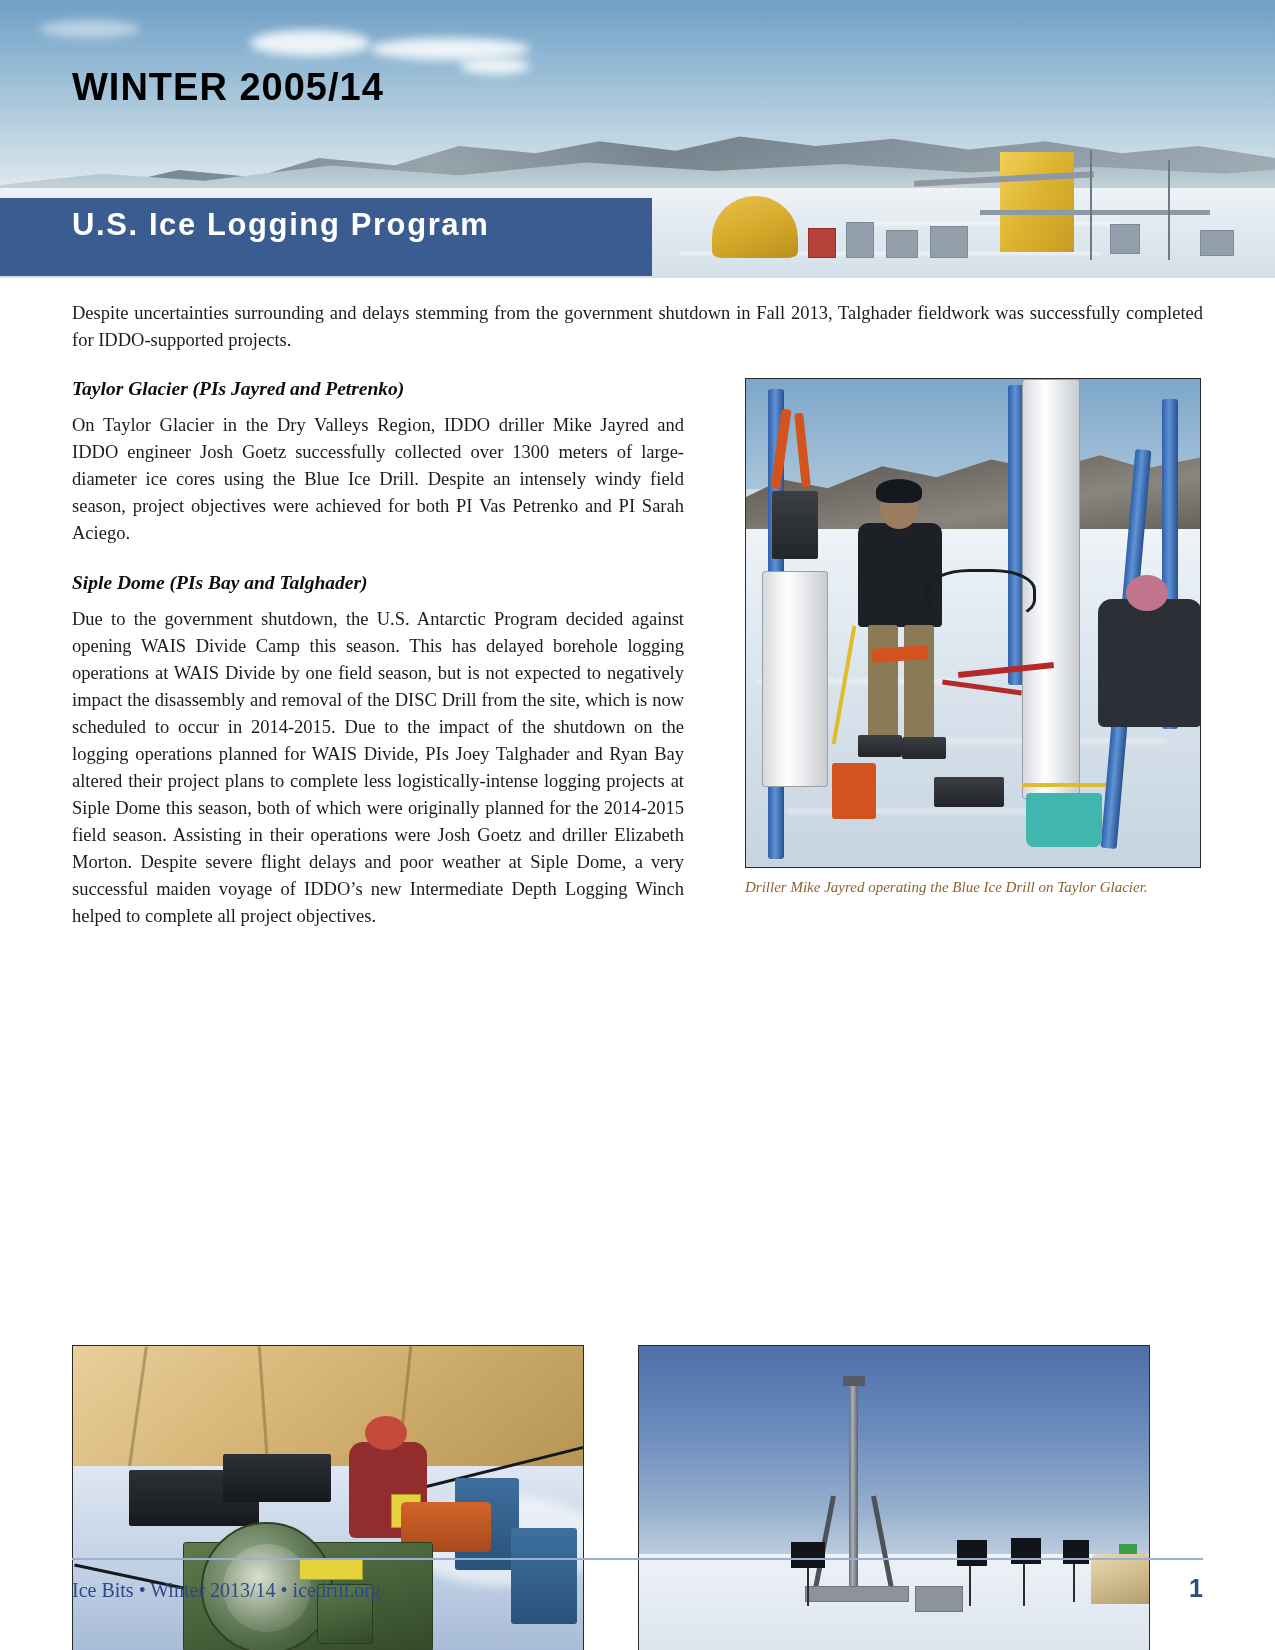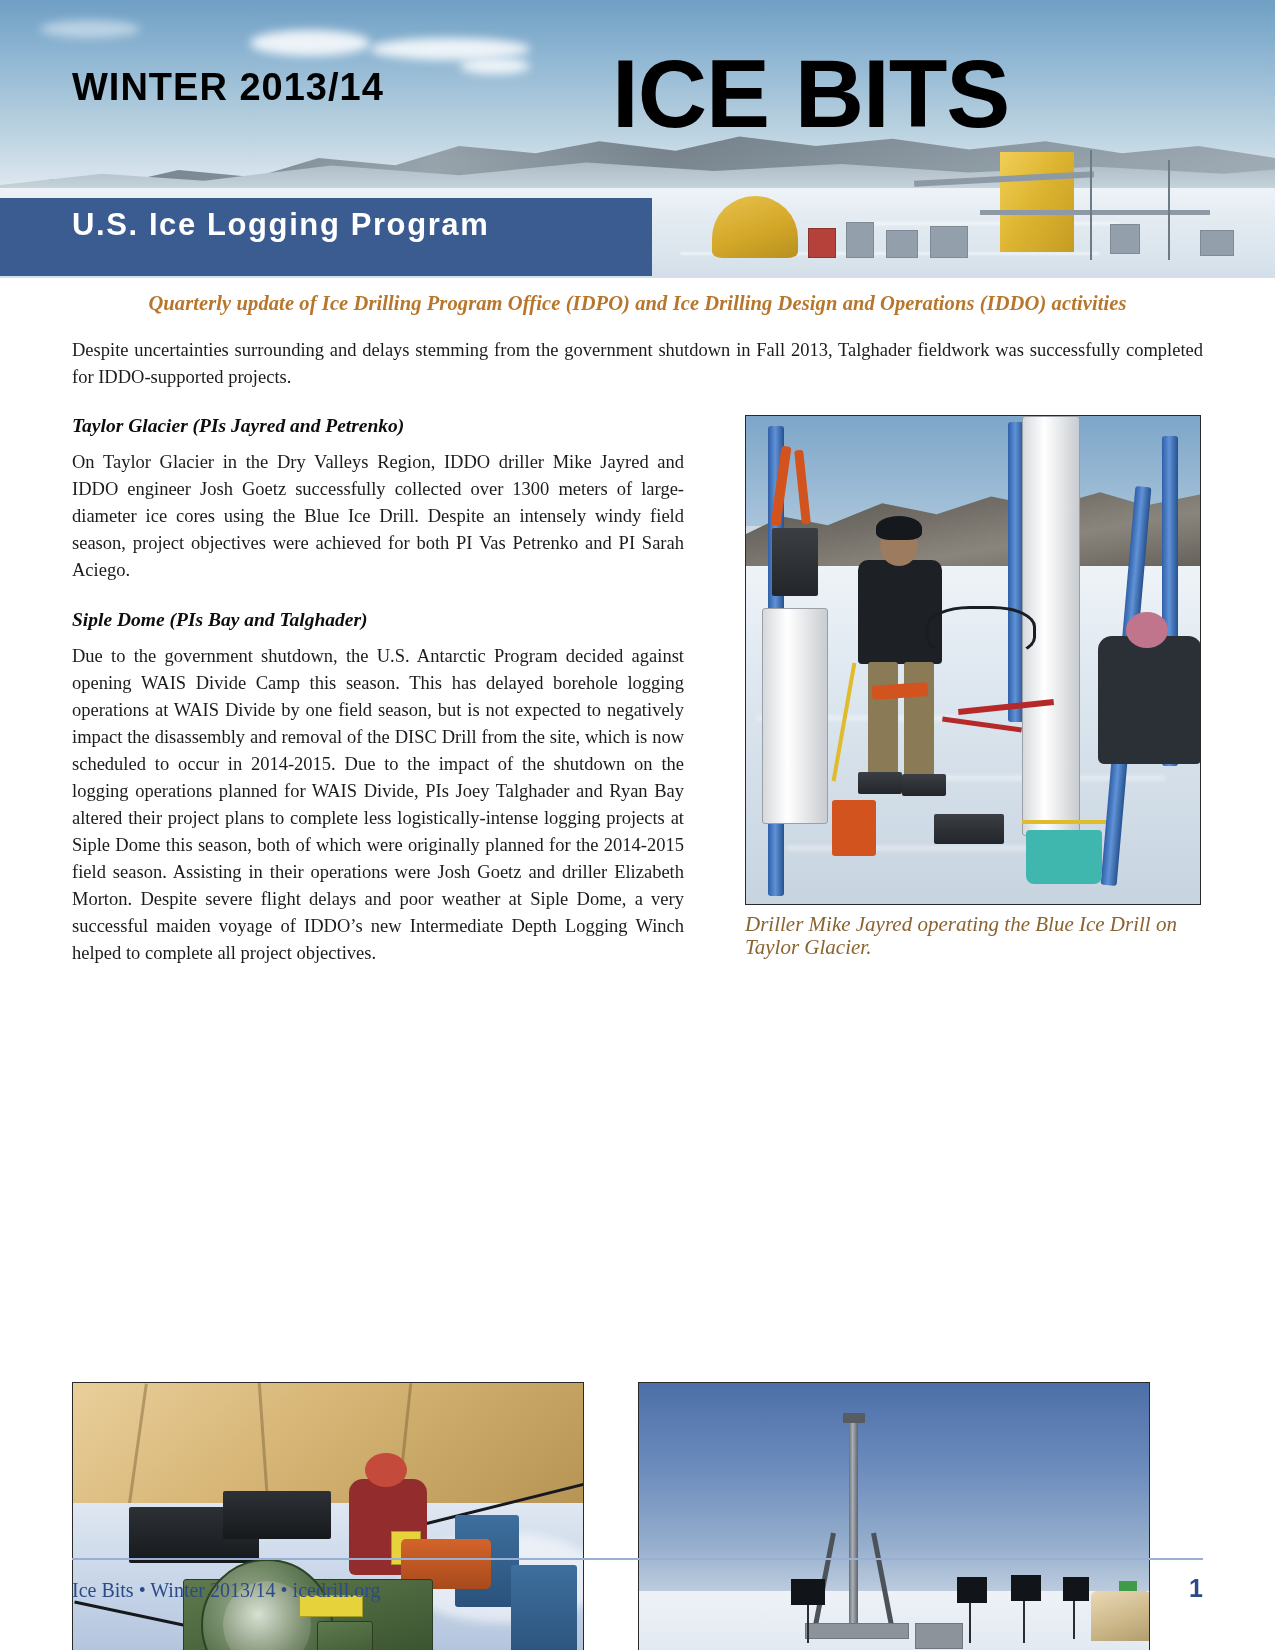--- a/index.html
+++ b/index.html
@@ -209,21 +209,21 @@
   .photo {
     position: relative;
     overflow: hidden;
     border: 1px solid #2a2a2a;
     background: #cfd9e2;
   }
   .caption {
     margin-top: 8px;
     font-family: "Liberation Serif", serif;
     font-style: italic;
-    font-size: 21px;
+    font-size: 15px;
     line-height: 23px;
     color: #8a6330;
   }
 
   
   .ph1 { width: 456px; height: 490px; }
   .ph1 .sky { position:absolute; left:0; top:0; width:100%; height:110px;
     background: linear-gradient(180deg,#7da6c9 0%, #a9c4da 100%); }
   .ph1 .cliff { position:absolute; left:0; top:52px; width:100%; height:110px;
     background: linear-gradient(170deg,#4d4a46 0%,#6b6761 35%,#8a857c 65%,#5e5a54 100%);
@@ -336,29 +336,27 @@
     <div class="mh-box" style="left:886px;top:230px;width:32px;height:28px;"></div>
     <div class="mh-box" style="left:930px;top:226px;width:38px;height:32px;"></div>
     <div class="mh-rig-tarp" style="left:1000px;top:152px;width:74px;height:100px;"></div>
     <div class="mh-beam" style="left:914px;top:176px;width:180px;height:6px;transform:rotate(-3deg);"></div>
     <div class="mh-beam" style="left:980px;top:210px;width:230px;height:5px;"></div>
     <div class="mh-pole" style="left:1090px;top:150px;height:110px;"></div>
     <div class="mh-pole" style="left:1168px;top:160px;height:100px;"></div>
     <div class="mh-box" style="left:1110px;top:224px;width:30px;height:30px;"></div>
     <div class="mh-box" style="left:1200px;top:230px;width:34px;height:26px;"></div>
 
-    <div class="winter-label">WINTER 2013/14</div>
-    <div class="ice-bits-title">ICE BITS</div>
+    <div class="winter-label">WINTER 2005/14</div>
 
     <div class="program-band">
       <div class="pb-main">U.S. Ice Logging Program</div>
     </div>
   </div>
 
-  <div class="tagline">Quarterly update of Ice Drilling Program Office (IDPO) and Ice Drilling Design and Operations (IDDO) activities</div>
 
   <div class="content">
 
 
     <p class="body">Despite uncertainties surrounding and delays stemming from the government shutdown in Fall 2013, Talghader fieldwork was successfully completed for IDDO-supported projects.</p>
 
     <div class="cols clearfix">
 
       <div class="col-right">
         <div class="photo ph1">

